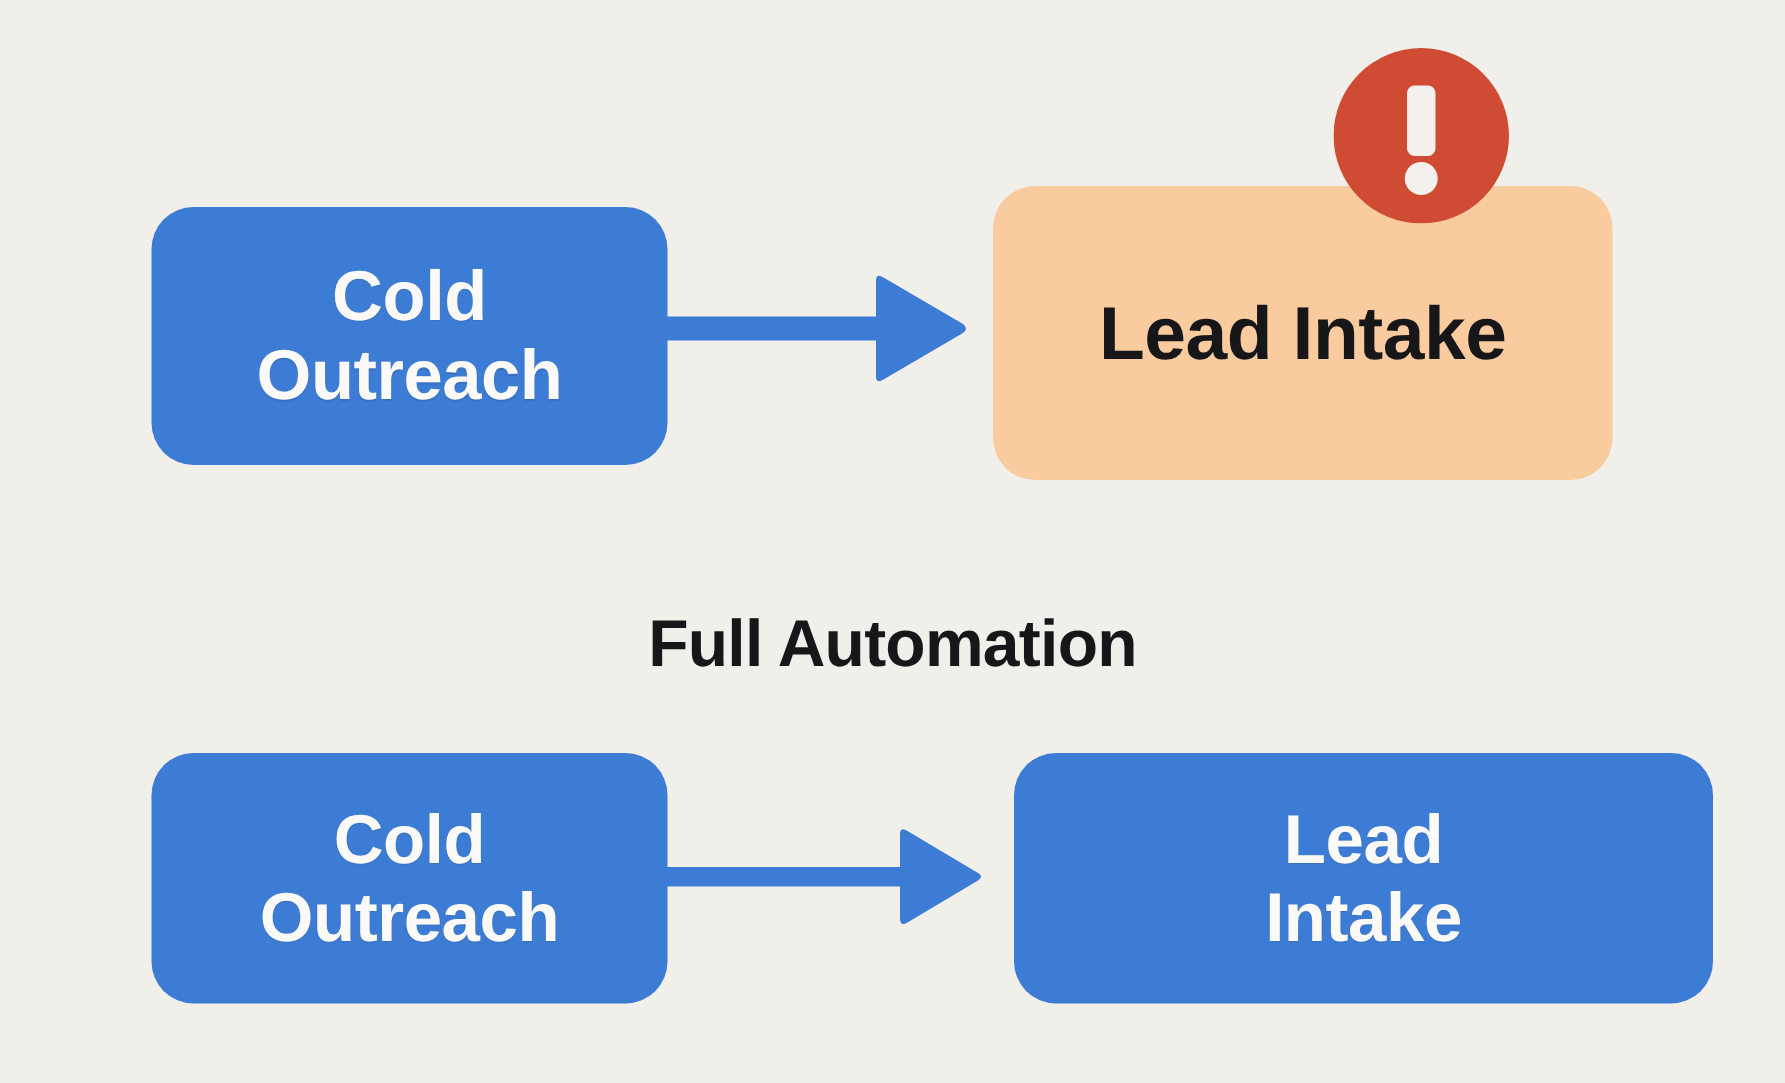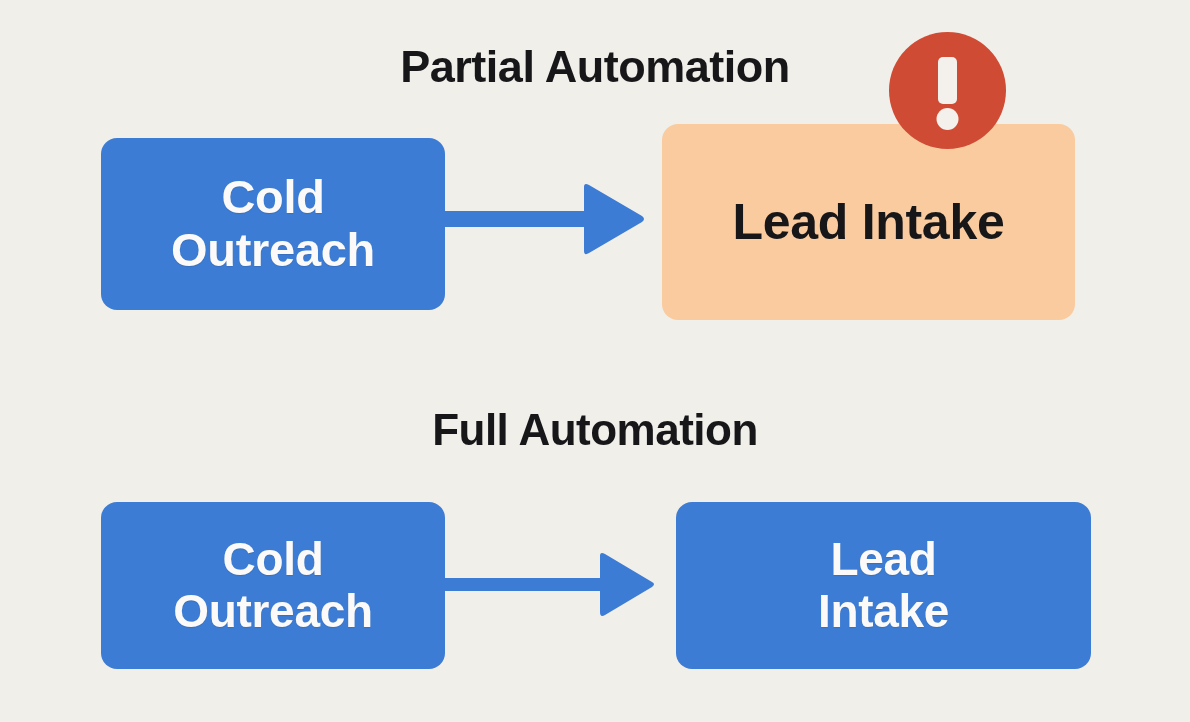--- a/index.html
+++ b/index.html
@@ -48,21 +48,21 @@
     transform: translateX(0px);
   }
 
   
   .node-box {
     position: absolute;
     display: flex;
     align-items: center;
     justify-content: center;
     text-align: center;
-    border-radius: 16px;
+    border-radius: 28px;
     box-sizing: border-box;
     line-height: 1.12;
     font-weight: bold;
     letter-spacing: -0.3px;
   }
   .node-box .node-label {
     display: block;
     white-space: pre-line;
   }
 
@@ -96,21 +96,21 @@
   #box-cold-outreach-bottom {
     left: 101px;
     top: 502px;
     width: 344px;
     height: 167px;
     font-size: 46px;
   }
   #box-lead-intake-bottom {
     left: 676px;
     top: 502px;
-    width: 415px;
+    width: 466px;
     height: 167px;
     font-size: 46px;
   }
 
   
   .arrow {
     position: absolute;
   }
   #arrow-top {
     left: 436px;
@@ -137,21 +137,20 @@
     display: block;
     width: 117px;
     height: 117px;
   }
 </style>
 </head>
 <body>
 
 <div id="canvas">
 
-  <div class="section-title" id="title-partial">Partial Automation</div>
 
   <div class="node-box box-blue" id="box-cold-outreach-top">
     <span class="node-label">Cold
 Outreach</span>
   </div>
 
   <div class="arrow" id="arrow-top">
     <svg viewBox="0 0 210 74" width="210" height="74" aria-hidden="true">
       <path d="M4 29 L148 29 L148 5 Q148 0 153 3 L206 34 Q210 37 206 40 L153 71 Q148 74 148 69 L148 45 L4 45 Q0 45 0 41 L0 33 Q0 29 4 29 Z" fill="#3d7cd4"></path>
     </svg>

